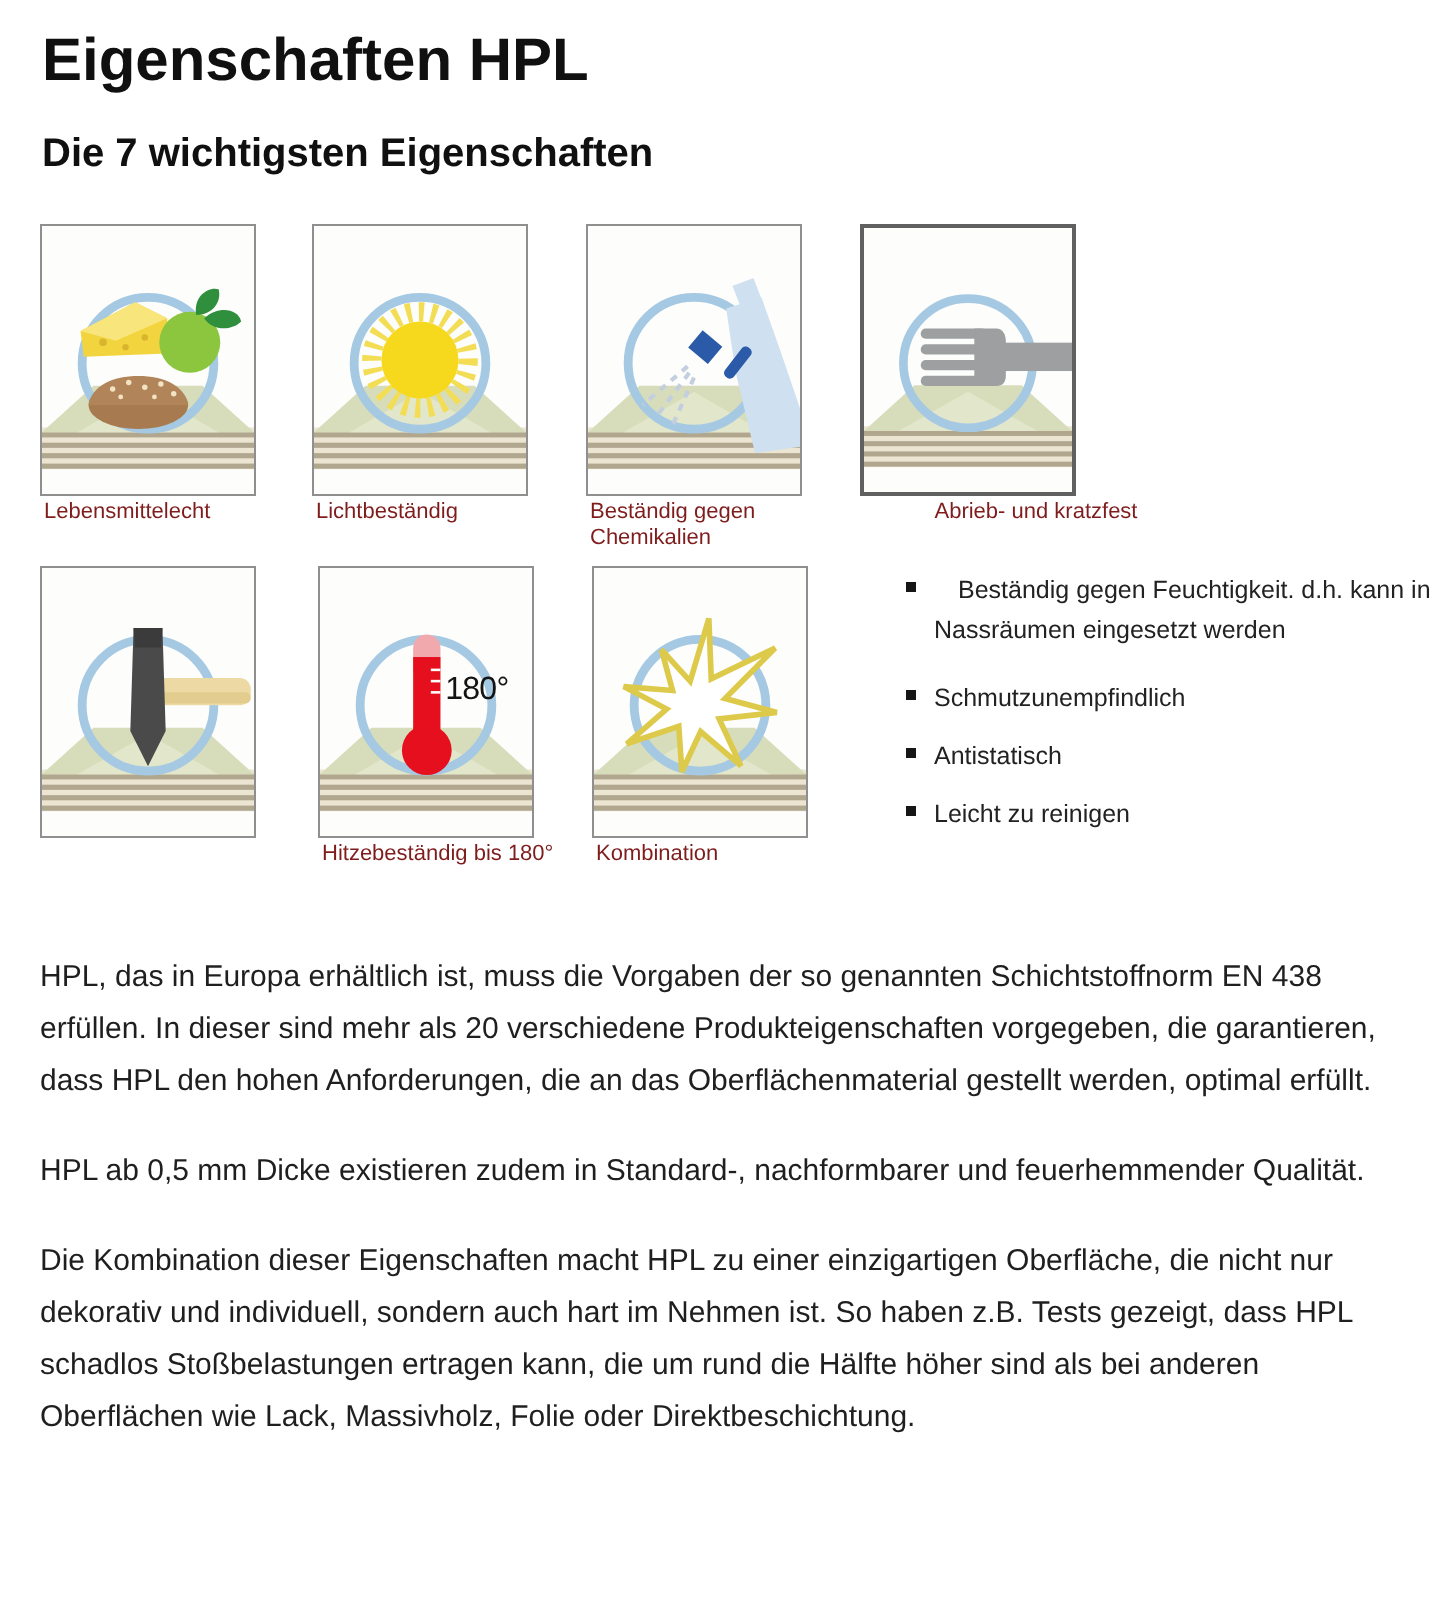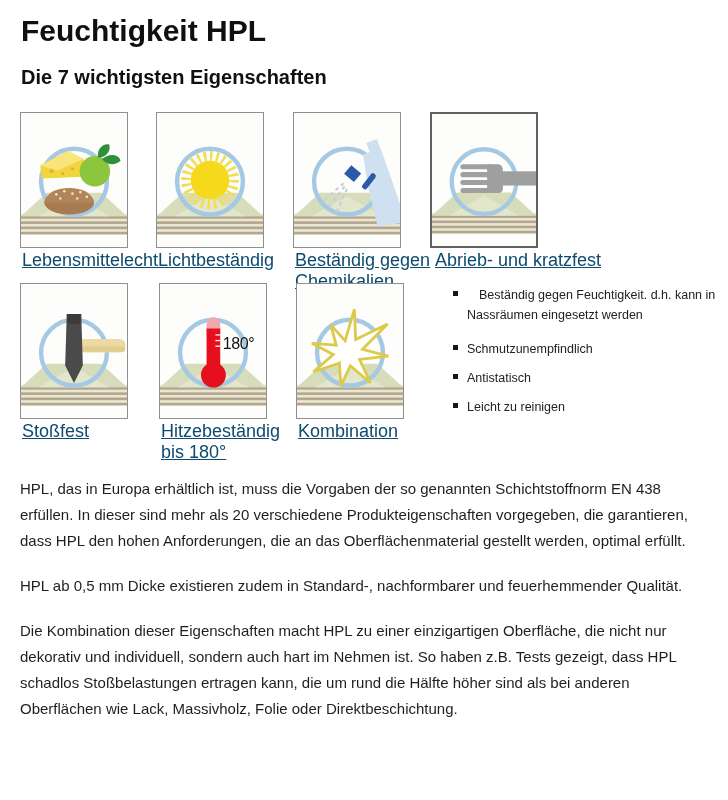--- a/index.html
+++ b/index.html
@@ -15,21 +15,21 @@
     position:absolute;left:21px;top:66px;margin:0;
     font-size:20px;font-weight:bold;color:#101010;
   }
   .tile{
     position:absolute;width:108px;height:136px;background:#fdfdfc;
     border:1px solid #8f8f8f;box-sizing:border-box;
   }
   .tile.heavy{border:2px solid #606060;}
   .tile svg{display:block;width:100%;height:100%;}
   .tile-label{
-    position:absolute;font-size:18px;line-height:1.18;color:#0c4a6e;width:140px;text-decoration:underline;
+    position:absolute;font-size:11px;line-height:1.18;color:#7f1d1d;width:140px;
   }
   .tile-label.wide{width:172px;text-align:center;}
   .sidebar{position:absolute;left:450px;top:285px;width:268px;}
   .sidebar-heading{font-size:15.5px;font-weight:bold;color:#101010;margin:0 0 10px 0;}
   .bullet-item{display:flex;margin:0 0 9px 3px;}
   .bullet-item.gap{margin-bottom:13px;justify-content:space-between;}
   .bullet-square{flex:0 0 5px;width:5px;height:5px;background:#161616;margin:6px 9px 0 0;}
   .bullet-text{font-size:12.5px;line-height:1.62;color:#222;}
   .bullet-text.indent-first{text-indent:12px;}
   .body-text{position:absolute;left:20px;top:476px;width:692px;}
@@ -49,21 +49,21 @@
       <rect x="0" y="132.5" width="132" height="3.2" fill="#b1a78e"></rect>
       <polygon points="0,113 32,84 100,84 132,113" fill="#d7ddbb"></polygon>
       <polygon points="22,113 66,88 110,113" fill="#e2e6ca"></polygon>
       <circle cx="66" cy="70" r="41" fill="none" stroke="#a5c9e3" stroke-width="5.5"></circle>
     </g>
   </defs>
 </svg>
 
 <div class="page">
 
-  <h1 class="title">Feuchtigkeit HPL</h1>
+  <h1 class="title">Eigenschaften HPL</h1>
   <h2 class="subtitle">Die 7 wichtigsten Eigenschaften</h2>
 
   <div class="tile" style="left:20px;top:112px">
     <svg viewBox="0 0 132 136">
       <use href="#tile-base"></use>
       <polygon points="24,50 58,32 78,42 78,64 26,66" fill="#f2d53e"></polygon>
       <polygon points="24,50 58,32 78,42 46,56" fill="#f8e57c"></polygon>
       <circle cx="38" cy="57" r="2.4" fill="#d8b52c"></circle>
       <circle cx="52" cy="60" r="2" fill="#d8b52c"></circle>
       <circle cx="64" cy="54" r="2" fill="#d8b52c"></circle>
@@ -153,21 +153,20 @@
     </svg>
   </div>
 
   <div class="tile" style="left:296px;top:283px">
     <svg viewBox="0 0 132 136">
       <use href="#tile-base"></use>
       <polygon fill="#ffffff" stroke="#ddc94a" stroke-width="3.5" stroke-linejoin="miter" points="71.5,16 73,53.6 112.8,34.4 81.6,65.8 113.8,74.5 77.9,78.5 91.5,107.8 66.4,86.4 54.7,111.4 52.8,83.1 20.4,94 45.2,72.4 18.5,58.4 48.9,60.8 42,35.4 59.9,55.1"></polygon>
     </svg>
   </div>
 
-  <div class="tile-label" style="left:22px;top:421px">Stoßfest</div>
   <div class="tile-label" style="left:161px;top:421px">Hitzebeständig bis 180°</div>
   <div class="tile-label" style="left:298px;top:421px">Kombination</div>
 
   <aside class="sidebar">
     <div class="bullet-item gap">
       <span class="bullet-square"></span>
       <span class="bullet-text indent-first">Beständig gegen Feuchtigkeit. d.h. kann in Nassräumen eingesetzt werden</span>
     </div>
     <div class="bullet-item">
       <span class="bullet-square"></span>

